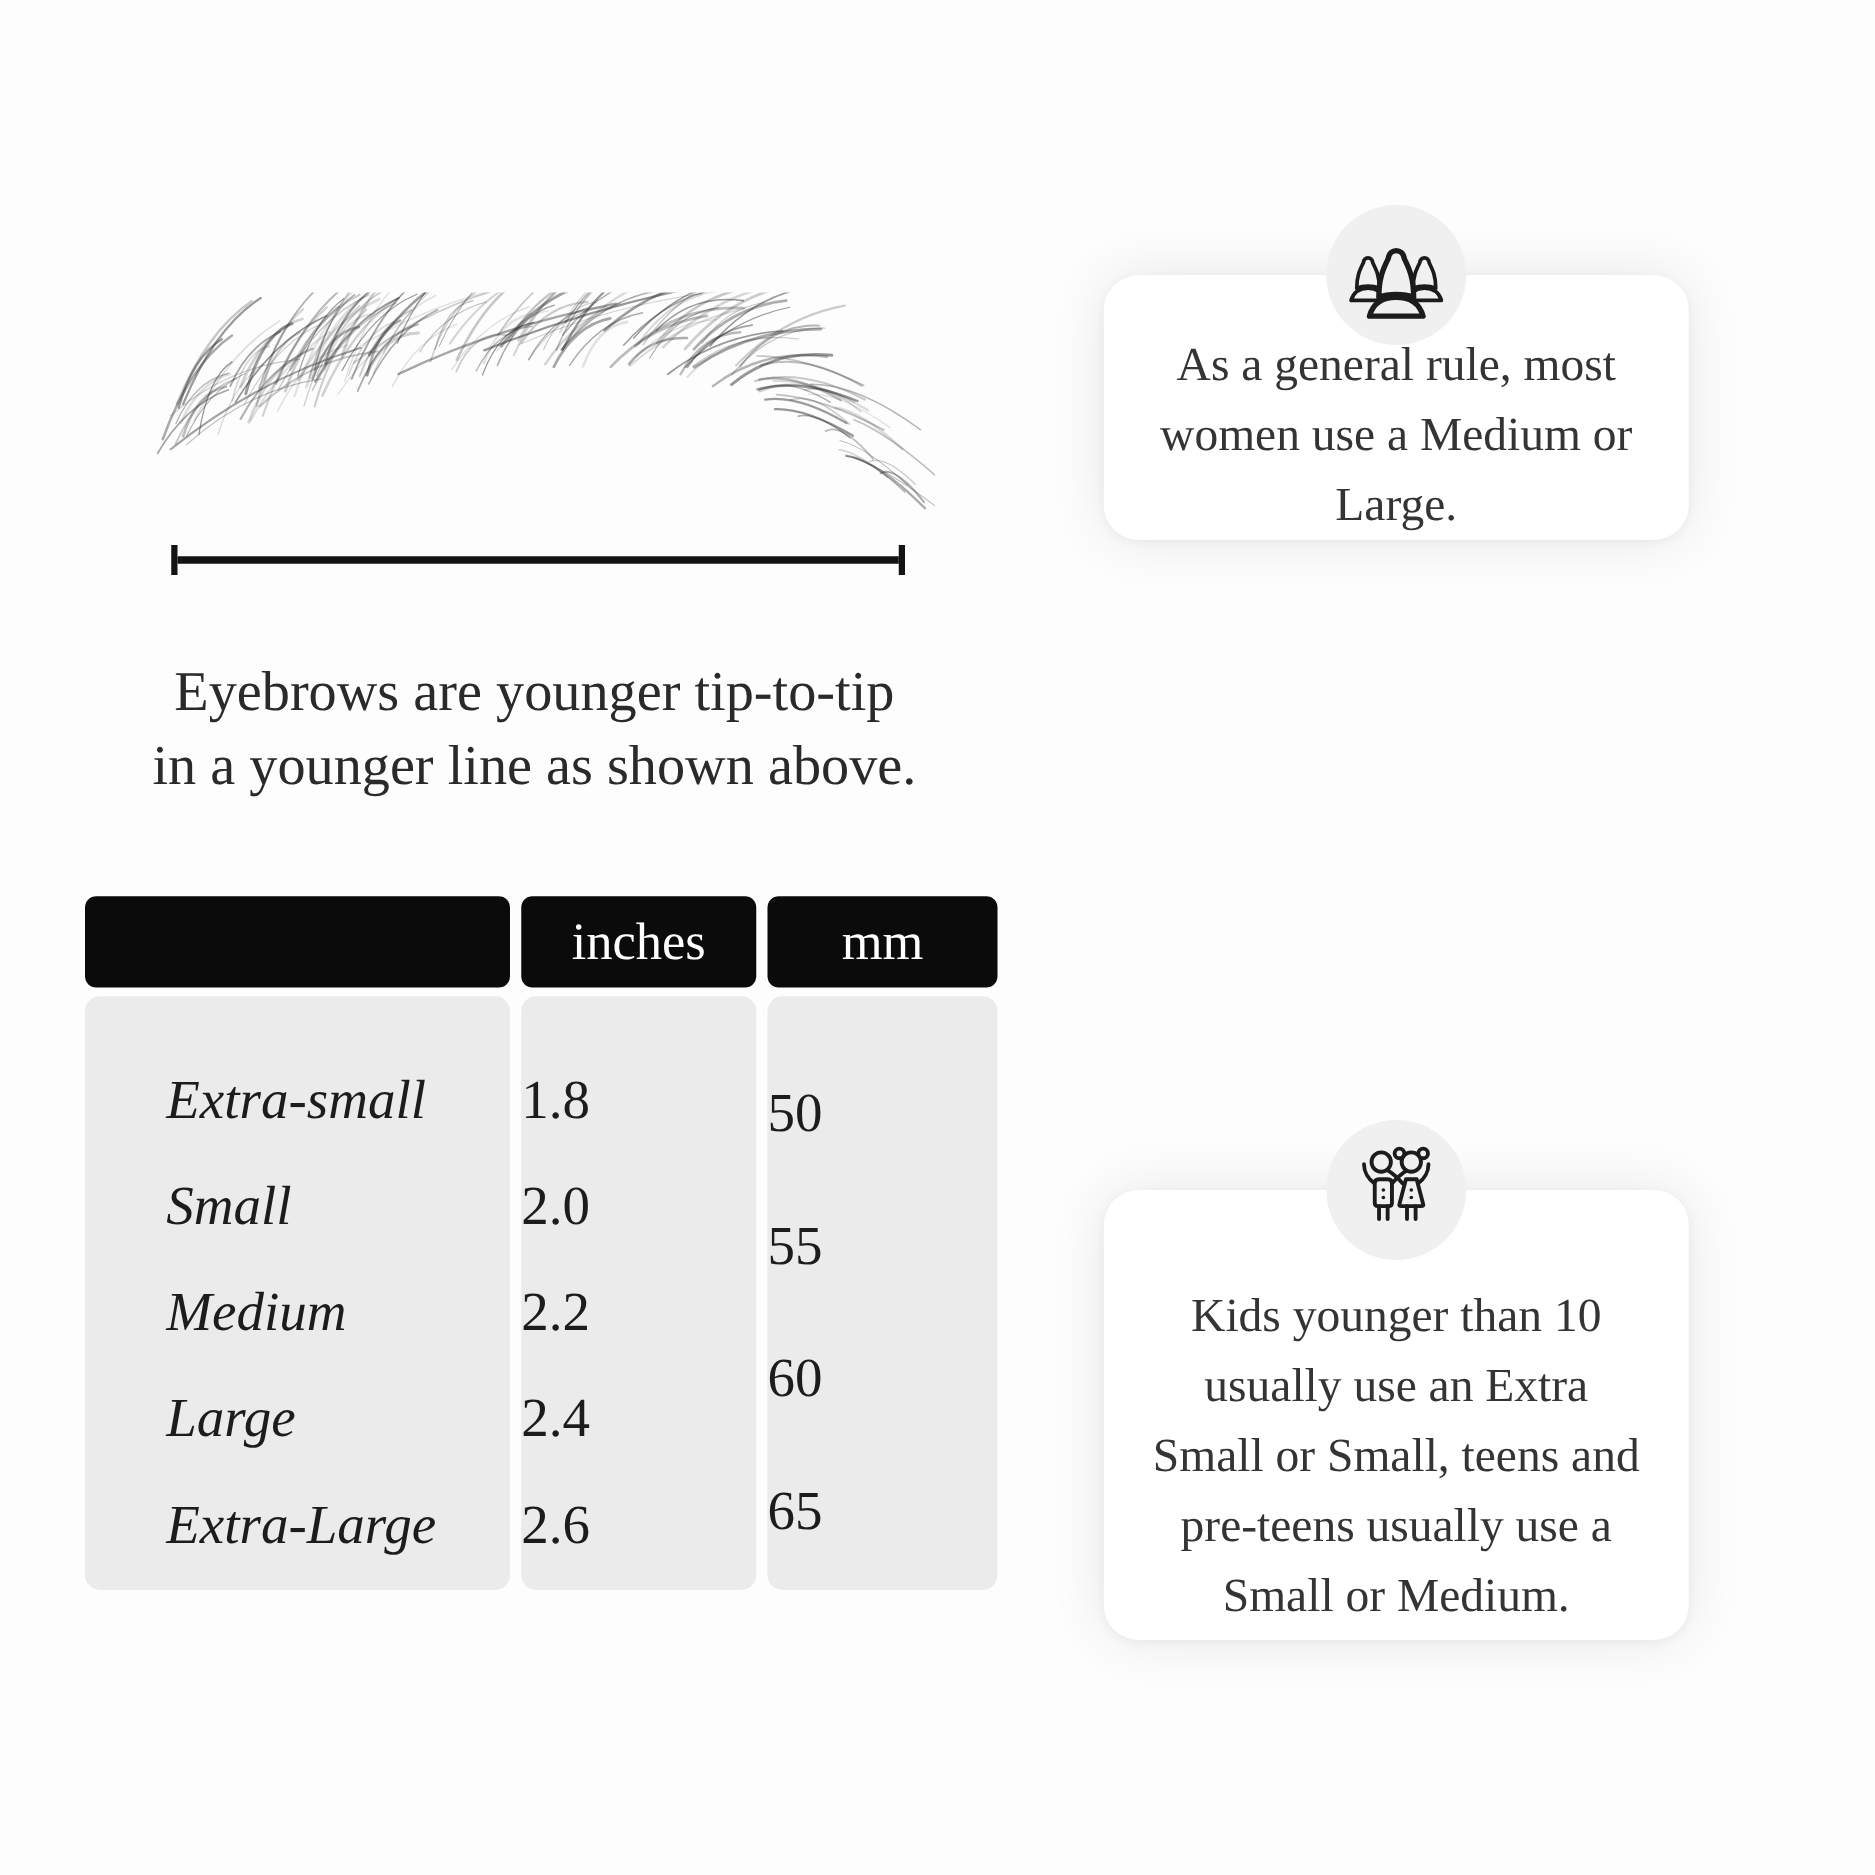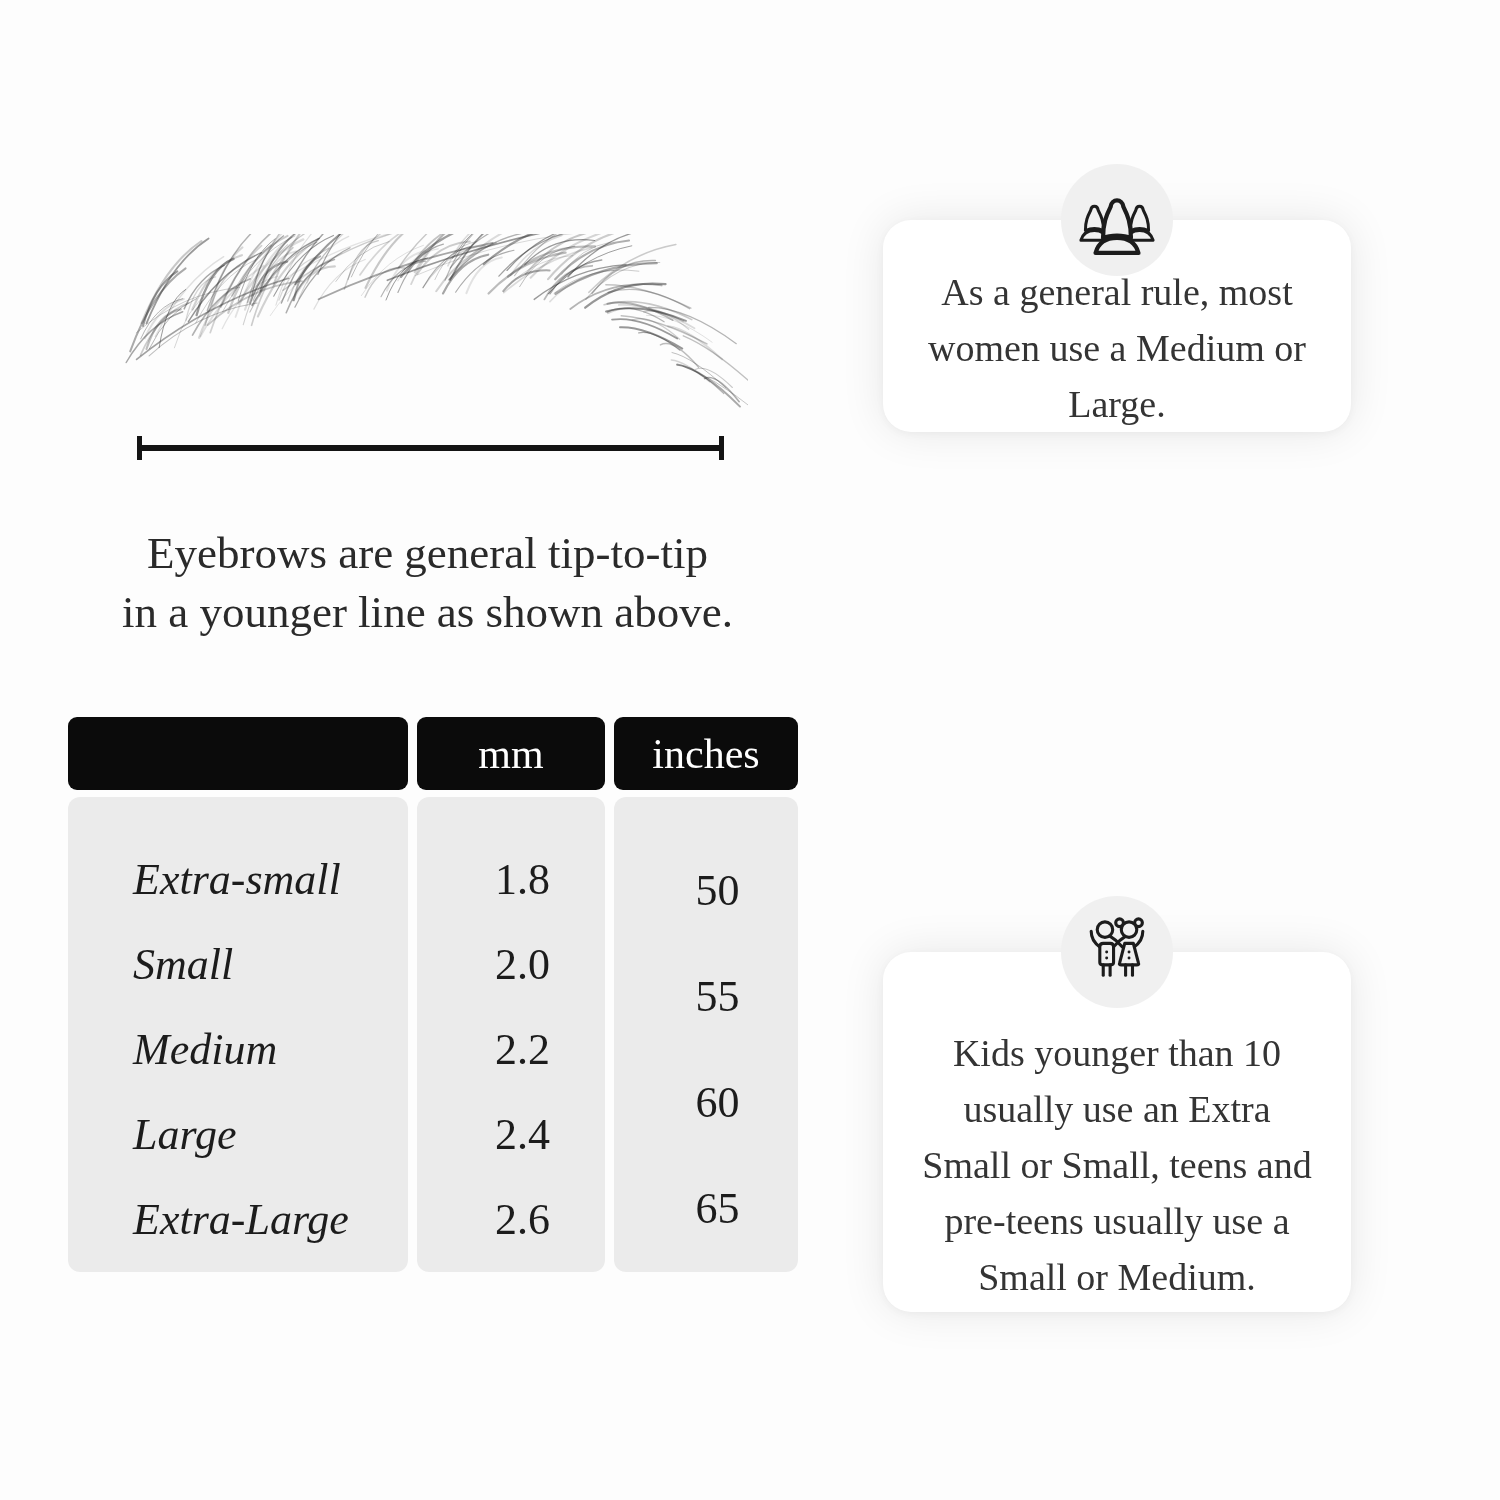--- a/index.html
+++ b/index.html
@@ -16,21 +16,21 @@
   .caption{position:absolute;left:95px;top:524px;width:665px;text-align:center;
     font-size:45px;line-height:1.32;color:#2a2a2a;}
 
   .size-table{position:absolute;left:68px;top:717px;display:grid;
     grid-template-columns:340px 188px 184px;grid-template-rows:73px 475px;
     column-gap:9px;row-gap:7px;}
   .th{background:#0b0b0b;border-radius:9px;color:#fff;display:flex;
     align-items:center;justify-content:center;font-size:42px;}
   .tcol{background:#ebebeb;border-radius:12px;display:flex;flex-direction:column;
     justify-content:space-around;padding:40px 0 10px;}
-  .tcell{font-size:44px;color:#1c1c1c;text-align:center;padding-left:23px;}
+  .tcell{font-size:44px;color:#1c1c1c;}
   .tcol-first .tcell{text-align:left;padding-left:65px;font-style:italic;}
 
   
   .card{position:absolute;left:883px;width:468px;background:#ffffff;border-radius:28px;
     box-shadow:0 0 45px rgba(0,0,0,.09),0 2px 8px rgba(0,0,0,.04);
     display:flex;align-items:center;justify-content:center;text-align:center;}
   .card-women{top:220px;height:212px;}
   .card-men{top:585px;height:203px;}
   .card-kids{top:952px;height:360px;}
   .card-text{font-size:38px;line-height:1.47;color:#343434;}
@@ -207,28 +207,28 @@
       <path d="M265.0 62.8Q281.3 30.3 309.7 27.1" fill="none" stroke="rgba(45,45,45,0.35)" stroke-width="1.10" stroke-linecap="round"></path>
       <path d="M134.0 69.1Q146.6 31.6 171.2 27.6" fill="none" stroke="rgba(45,45,45,0.39)" stroke-width="2.09" stroke-linecap="round"></path>
       <path d="M291.4 38.0Q317.0 -4.3 354.7 -12.9" fill="none" stroke="rgba(45,45,45,0.27)" stroke-width="1.87" stroke-linecap="round"></path>
       <path d="M182.7 64.8Q204.1 16.1 237.5 -8.7" fill="none" stroke="rgba(45,45,45,0.19)" stroke-width="1.12" stroke-linecap="round"></path>
       <path d="M177.9 66.2Q185.0 30.6 204.1 22.4" fill="none" stroke="rgba(45,45,45,0.38)" stroke-width="2.07" stroke-linecap="round"></path>
     </svg>
 
   <div class="measure-line"></div>
 
   <div class="caption">
-    <div>Eyebrows are general tip-to-tip</div>
+    <div>Eyebrows are younger tip-to-tip</div>
     <div>in a younger line as shown above.</div>
   </div>
 
   <div class="size-table">
     <div class="th"></div>
+    <div class="th">inches</div>
     <div class="th">mm</div>
-    <div class="th">inches</div>
 
     <div class="tcol tcol-first">
       <div class="tcell">Extra-small</div>
       <div class="tcell">Small</div>
       <div class="tcell">Medium</div>
       <div class="tcell">Large</div>
       <div class="tcell">Extra-Large</div>
     </div>
     <div class="tcol">
       <div class="tcell">1.8</div>

